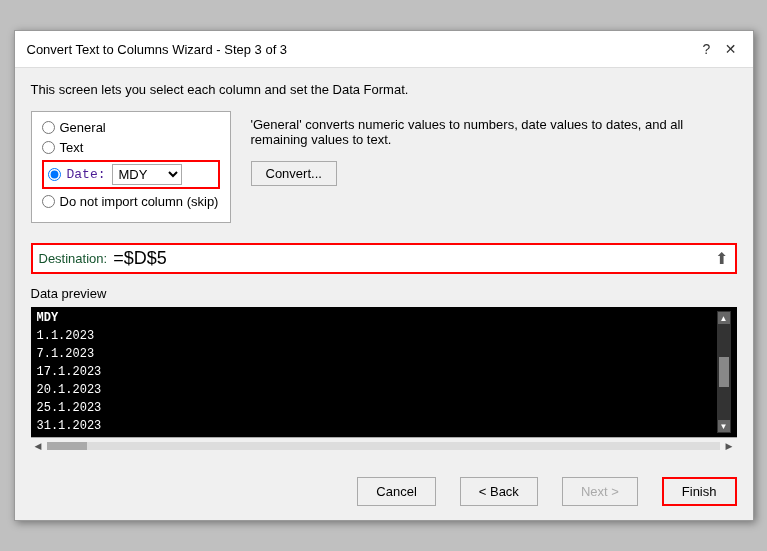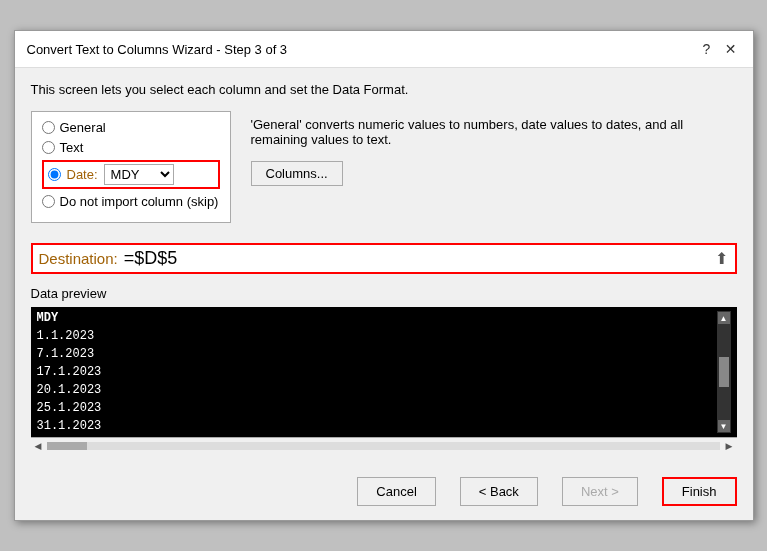--- a/index.html
+++ b/index.html
@@ -97,21 +97,21 @@
     .date-row {
       display: flex;
       align-items: center;
       gap: 6px;
       margin-bottom: 5px;
       border: 2px solid red;
       padding: 2px 4px;
       background: #fff;
     }
     .date-row input[type="radio"] { margin: 0; }
-    .date-row label { font-size: 13px; color: #a16207; }
+    .date-row label { font-size: 13px; color: #4c1d95; font-family: Liberation Mono, monospace; }
     .date-select {
       font-size: 13px;
       border: 1px solid #aaa;
       background: #fff;
       padding: 1px 2px;
       min-width: 70px;
     }
 
     .format-and-info {
       display: flex;
@@ -140,22 +140,22 @@
 
     .destination-row {
       display: flex;
       align-items: center;
       border: 2px solid red;
       background: #fff;
       padding: 3px 6px;
       margin-bottom: 12px;
     }
     .destination-label {
-      font-size: 15px;
-      color: #a16207;
+      font-size: 13px;
+      color: #14532d;
       white-space: nowrap;
       margin-right: 6px;
     }
     .destination-input {
       flex: 1;
       border: none;
       outline: none;
       font-size: 18px;
       background: transparent;
     }
@@ -318,21 +318,21 @@
           
           <div class="radio-row">
             <input type="radio" id="radio-skip" name="col-format" style="">
             <label for="radio-skip">Do not import column (skip)</label>
           </div>
         </div>
       </div>
 
       <div class="format-right">
         <p>'General' converts numeric values to numbers, date values to dates, and all remaining values to text.</p>
-        <button class="advanced-btn">Columns...</button>
+        <button class="advanced-btn">Convert...</button>
       </div>
     </div>
 
     <div class="destination-row">
       <span class="destination-label">Destination:</span>
       <input class="destination-input" type="text" value="=$D$5" style="">
       <span class="destination-icon">⬆</span>
     </div>
 
     <div class="preview-section">

